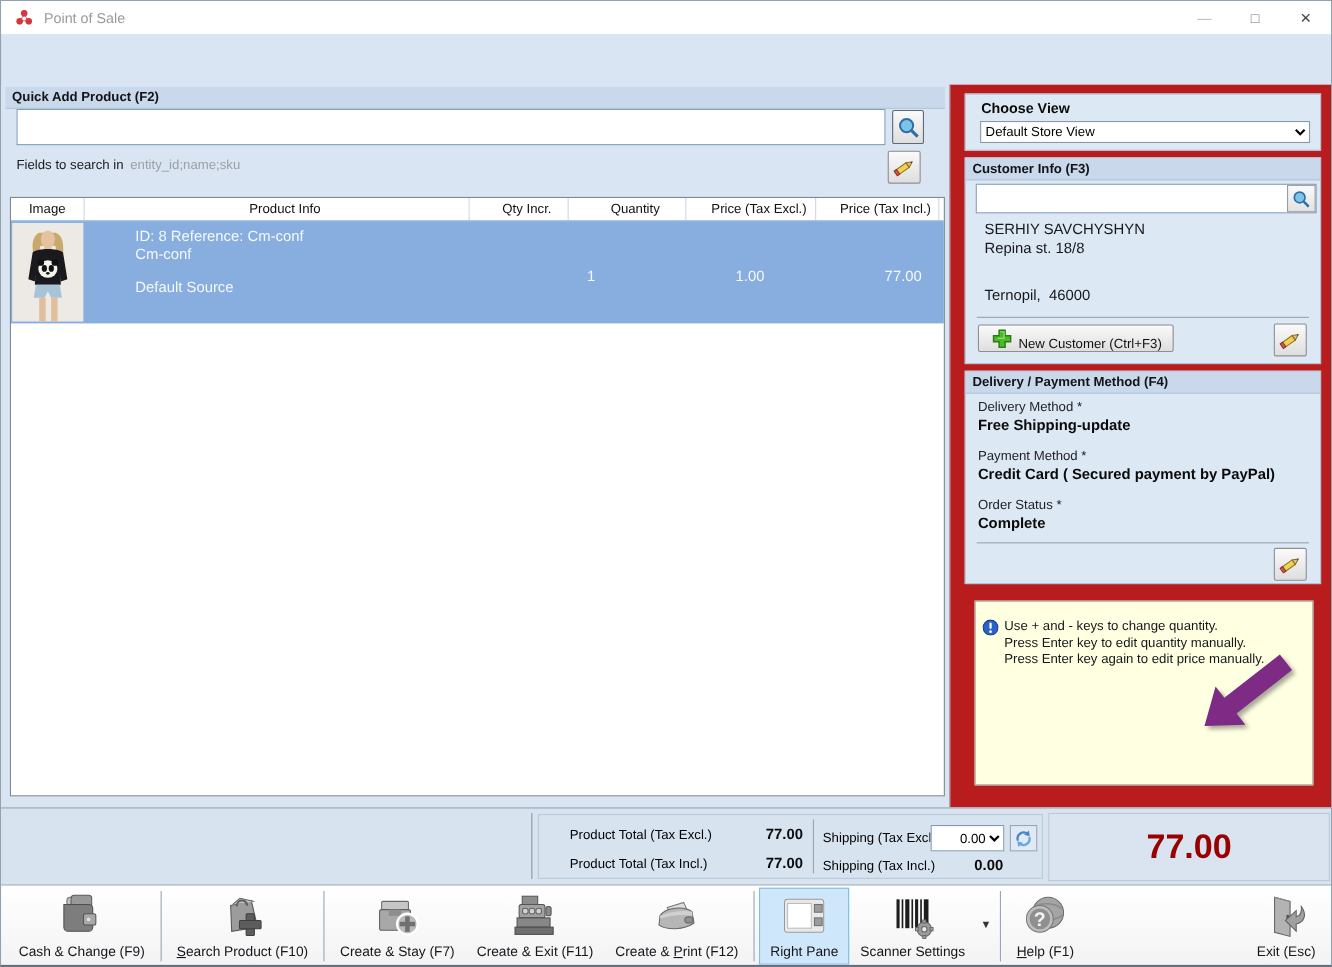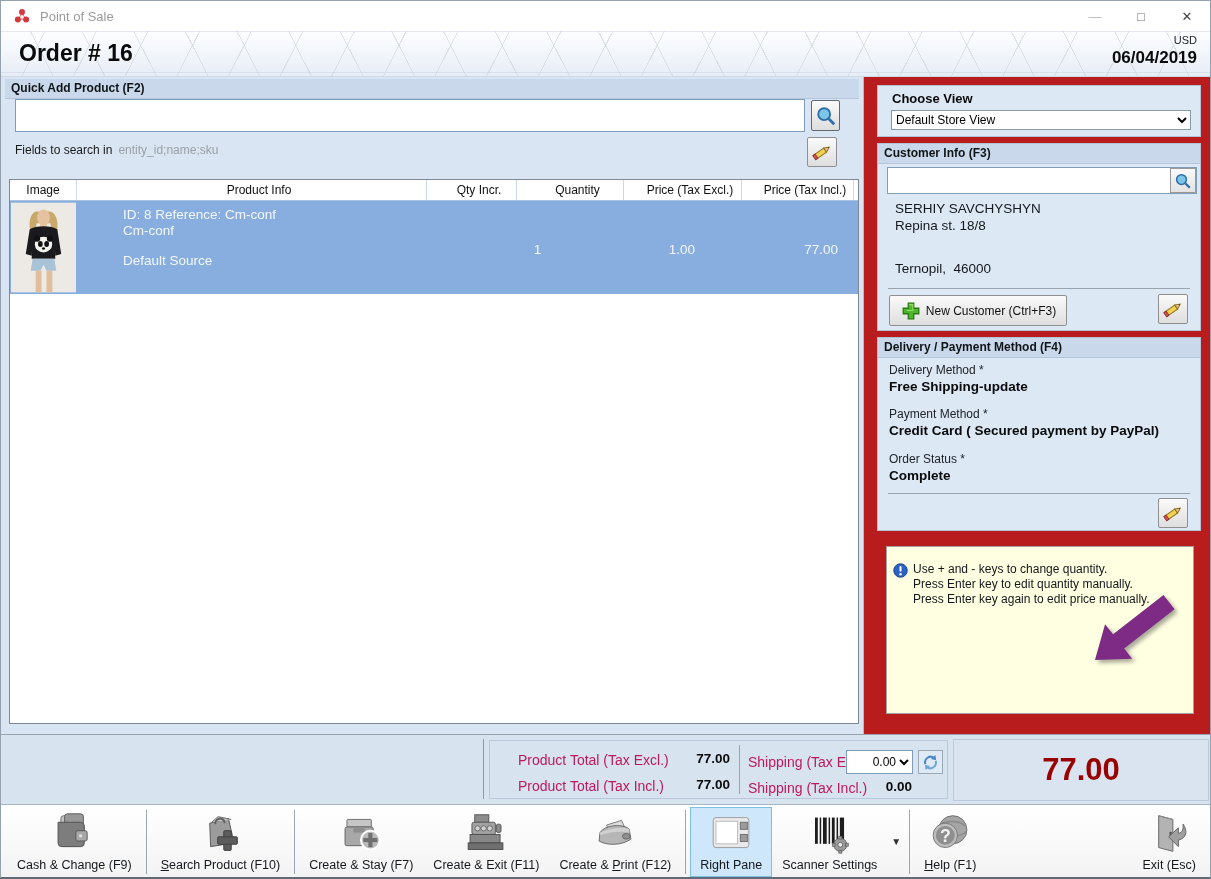--- a/index.html
+++ b/index.html
@@ -60,40 +60,40 @@
   .cv-title { font-size:13px; font-weight:bold; padding:5px 0 3px 14px; color:#0a0a0a; }
   .cv-select { position:absolute; left:13px; top:24px; width:300px; height:20px; font-size:12px; border:1px solid #8a9aa8; background:#fff; }
   .customer-box { top:66px; height:188px; }
   .ci-search-wrap { position:absolute; left:9px; top:23px; width:310px; height:27px; }
   .ci-input { width:100%; height:100%; border:1px solid #7f9db9; font-size:13px; padding:0 30px 0 6px; background:#fff; }
   .ci-search-btn { position:absolute; right:1px; top:1px; width:26px; height:25px; border:1px solid #9a9a9a; background:linear-gradient(180deg,#fafafa,#e2e2e2); display:flex; align-items:center; justify-content:center; }
   .ci-name { position:absolute; left:17px; top:57px; font-size:13.5px; color:#15181c; }
   .ci-address { position:absolute; left:17px; top:74px; font-size:13.5px; color:#15181c; }
   .ci-city { position:absolute; left:17px; top:117px; font-size:13.5px; color:#15181c; white-space:pre; }
   .ci-divider { position:absolute; left:10px; right:10px; top:144px; height:1px; background:#9aa4ae; }
-  .new-customer-btn { position:absolute; left:11px; top:151px; width:178px; height:31px; font-size:12px; gap:4px; color:#111; }
+  .new-customer-btn { position:absolute; left:11px; top:151px; width:178px; height:25px; font-size:12px; gap:4px; color:#111;align-items:flex-end; }
   .pencil-btn { width:30px; height:30px; }
   .ci-pencil { position:absolute; right:12px; top:150px; }
   .delivery-box { top:260px; height:194px; }
   .dp-label { position:absolute; left:11px; font-size:12px; color:#20242a; }
   .dp-value { position:absolute; left:11px; font-size:13.5px; font-weight:bold; color:#0a0a0a; }
   .dp-divider { position:absolute; left:10px; right:10px; top:155px; height:1px; background:#9aa4ae; }
   .dp-pencil { position:absolute; right:12px; top:160px; }
   .hint-box { position:absolute; left:22px; top:469px; width:308px; height:168px; background:#ffffe1; border:1px solid #a3a3a3; padding:7px 6px 0 6px; }
   .hint-row { display:flex; gap:5px;margin-top:8px; }
   .hint-icon { flex:0 0 15px; margin-top:1px; }
   .hint-text { font-size:12px; line-height:15px; color:#14171b; }
   .hint-arrow { position:absolute; right:6px; top:34px; width:110px; height:100px; filter:drop-shadow(3px 3px 2px rgba(60,60,60,.45)); }
 
   
   .totals-band { position:absolute; top:733px; left:0; width:1211px; height:70px; background:#d8e3f0; border-top:1px solid #98a3ae; }
   .band-divider { position:absolute; left:482px; top:4px; width:1px; height:60px; background:#8d98a3; }
   .totals-box { position:absolute; left:488px; top:5px; width:459px; height:59px; border:1px solid #b9c9db; }
   .tb-vline { position:absolute; left:249px; top:4px; bottom:4px; width:1px; background:#9aa5b0; }
-  .tt-label { position:absolute; font-size:14px; color:#be185d; }
+  .tt-label { position:absolute; font-size:12px; color:#000000; }
   .tt-value { position:absolute; font-size:13.5px; font-weight:bold; color:#0a0a0a; text-align:right; }
   .ship-select { position:absolute; left:356px; top:9px; width:67px; height:24px; font-size:12px; text-align:right; border:1px solid #7f9db9; background:#fff; }
   .refresh-btn { position:absolute; left:428px; top:9px; width:25px; height:24px; border:1px solid #9aa8b6; background:#dfeaf5; display:flex; align-items:center; justify-content:center; }
   .grand-box { position:absolute; left:952px; top:4px; width:256px; height:62px; background:#dae4f0; border:1px solid #bcc9d8; display:flex; align-items:center; justify-content:center; }
   .grand-total { font-size:31px; font-weight:bold; color:#990000; }
 
   
   .toolbar { position:absolute; top:803px; left:0; width:1211px; height:74px; background:linear-gradient(180deg,#ffffff,#f3f3f3); border-top:1px solid #aab4be; display:flex; align-items:center; padding:0 6px; }
   .tb-btn { display:flex; flex-direction:column; align-items:center; justify-content:flex-end; height:70px; padding:3px 9px 4px; font-size:12.5px; color:#14171b; border:1px solid transparent; cursor:default; white-space:nowrap; }
   .tb-btn .ticon { width:46px; height:46px; margin-bottom:2px; }
@@ -117,25 +117,20 @@
         <circle cx="10" cy="11" r="2.1" fill="#fff"></circle>
     </svg>
     <span class="app-title">Point of Sale</span>
     <div class="win-controls">
       <div class="win-btn min">—</div>
       <div class="win-btn max">□</div>
       <div class="win-btn close">✕</div>
     </div>
   </div>
 
-  <div class="header-band">
-    <div class="order-title">Order # 16</div>
-    <div class="currency">USD</div>
-    <div class="order-date">06/04/2019</div>
-  </div>
 
   <div class="main">
 
     <div class="section-bar qa-bar">Quick Add Product (F2)</div>
     <input class="qa-input" value="" style="">
     <div class="btn-face qa-search-btn">
       <svg width="22" height="22" viewBox="0 0 24 24">
         <circle cx="10" cy="10" r="6.5" fill="#7cc4e8" stroke="#2d6da8" stroke-width="2"></circle>
         <line x1="15" y1="15" x2="21" y2="21" stroke="#2d6da8" stroke-width="3"></line>
       </svg>

